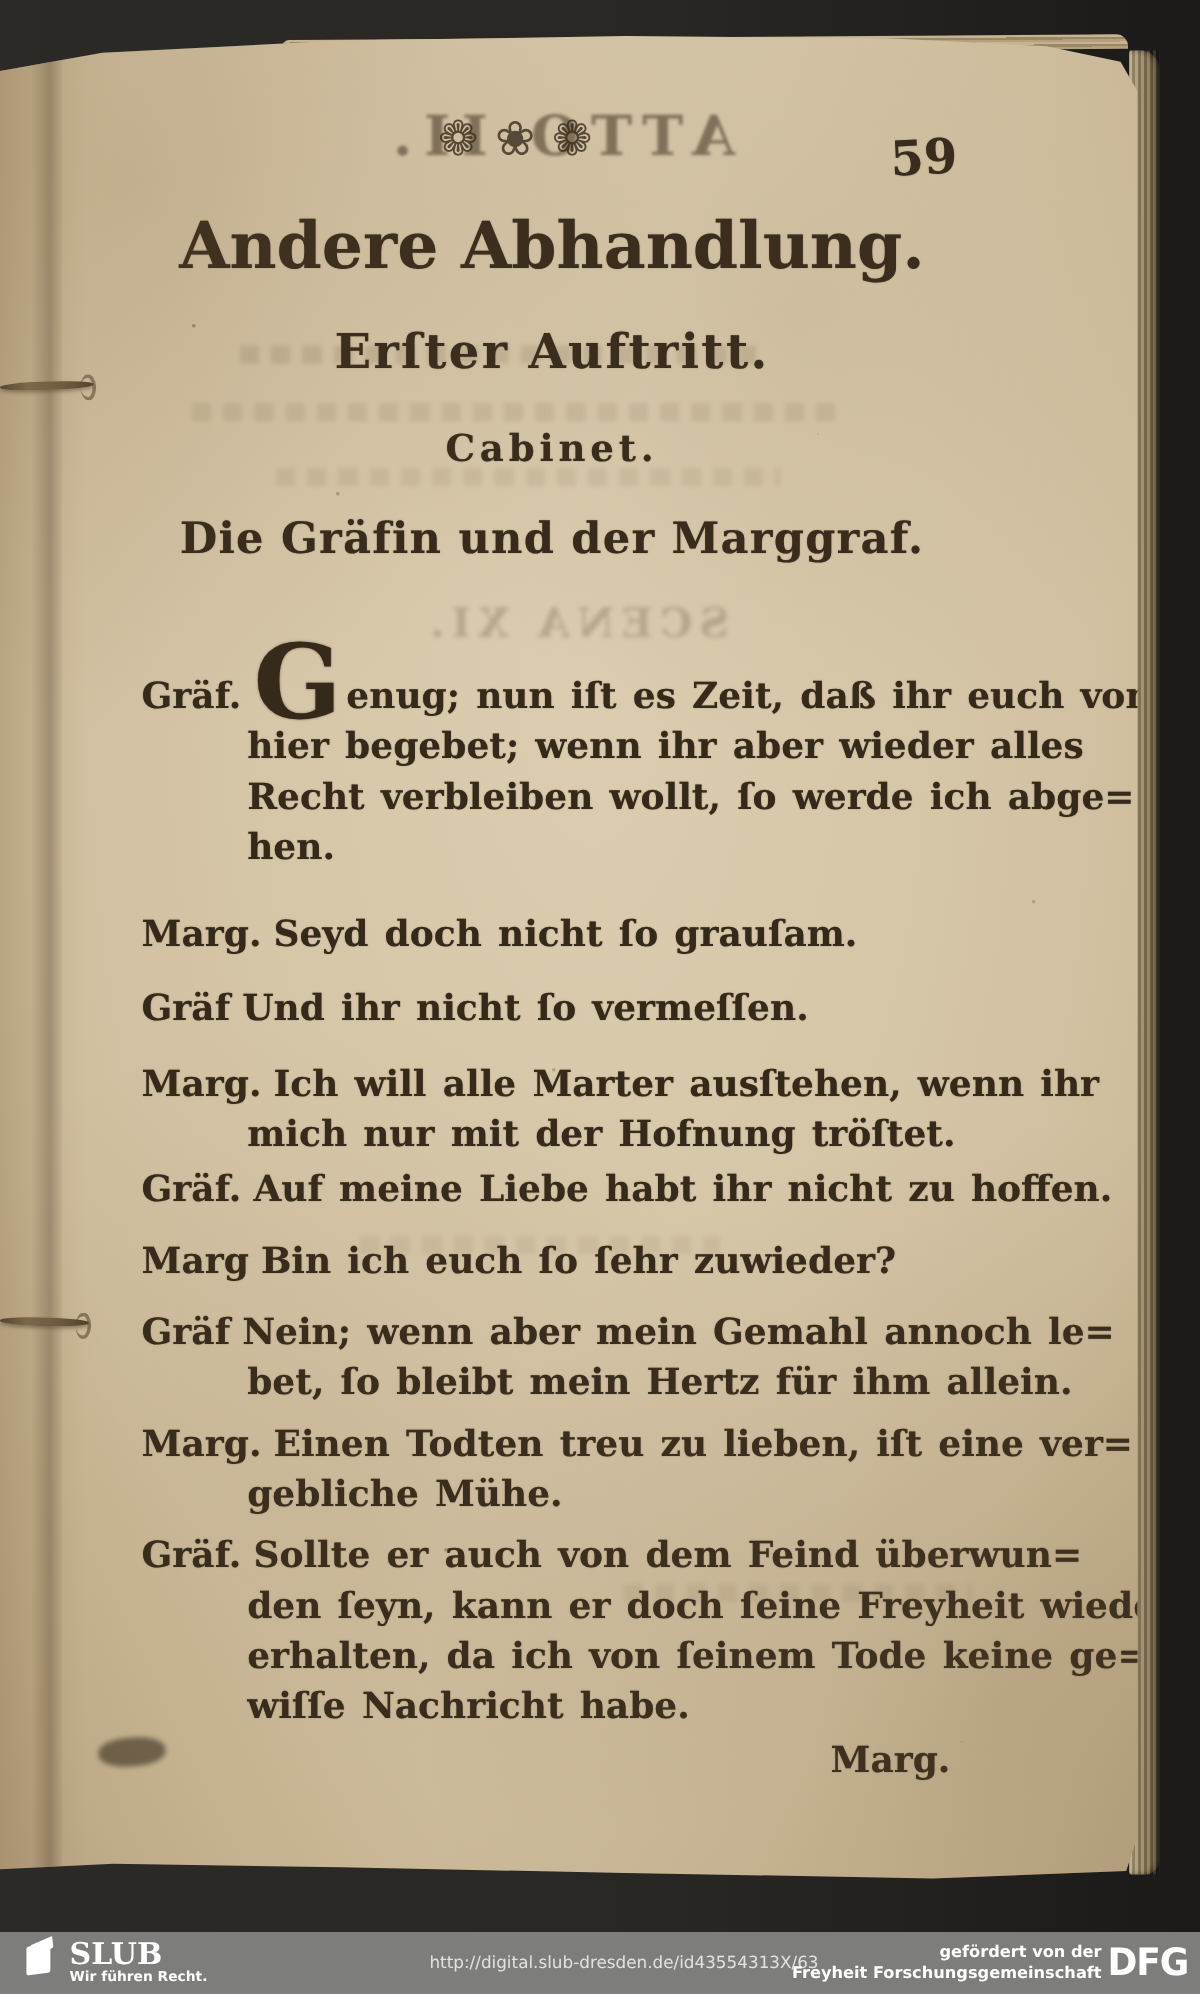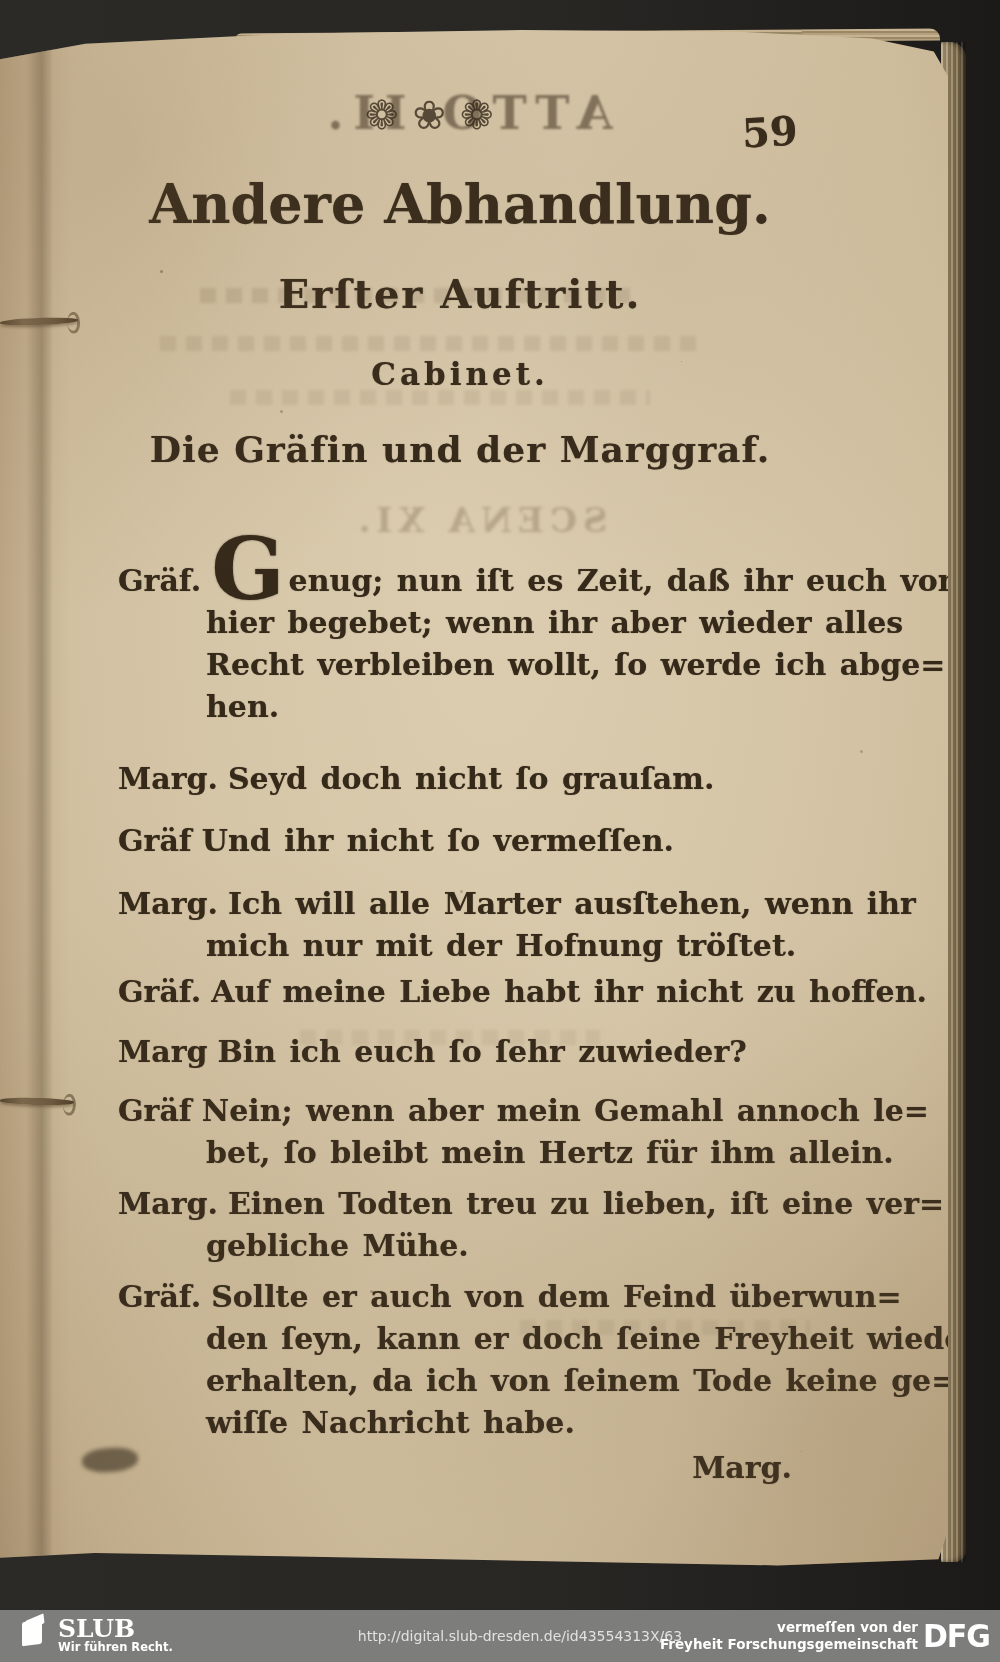--- a/index.html
+++ b/index.html
@@ -198,19 +198,19 @@
         <div class="leaf"></div>
         <div class="cover"></div>
       </div>
       <div>
         <div class="slub-name">SLUB</div>
         <div class="slub-tag">Wir führen Recht.</div>
       </div>
     </div>
     <div class="url">http://digital.slub-dresden.de/id43554313X/63</div>
     <div class="funding">
-      <div>vermeſſen von der</div>
+      <div>gefördert von der</div>
       <div>Freyheit Forschungsgemeinschaft</div>
     </div>
     <div class="dfg">DFG</div>
   </div>
 
 </div>
 
 </body></html>

